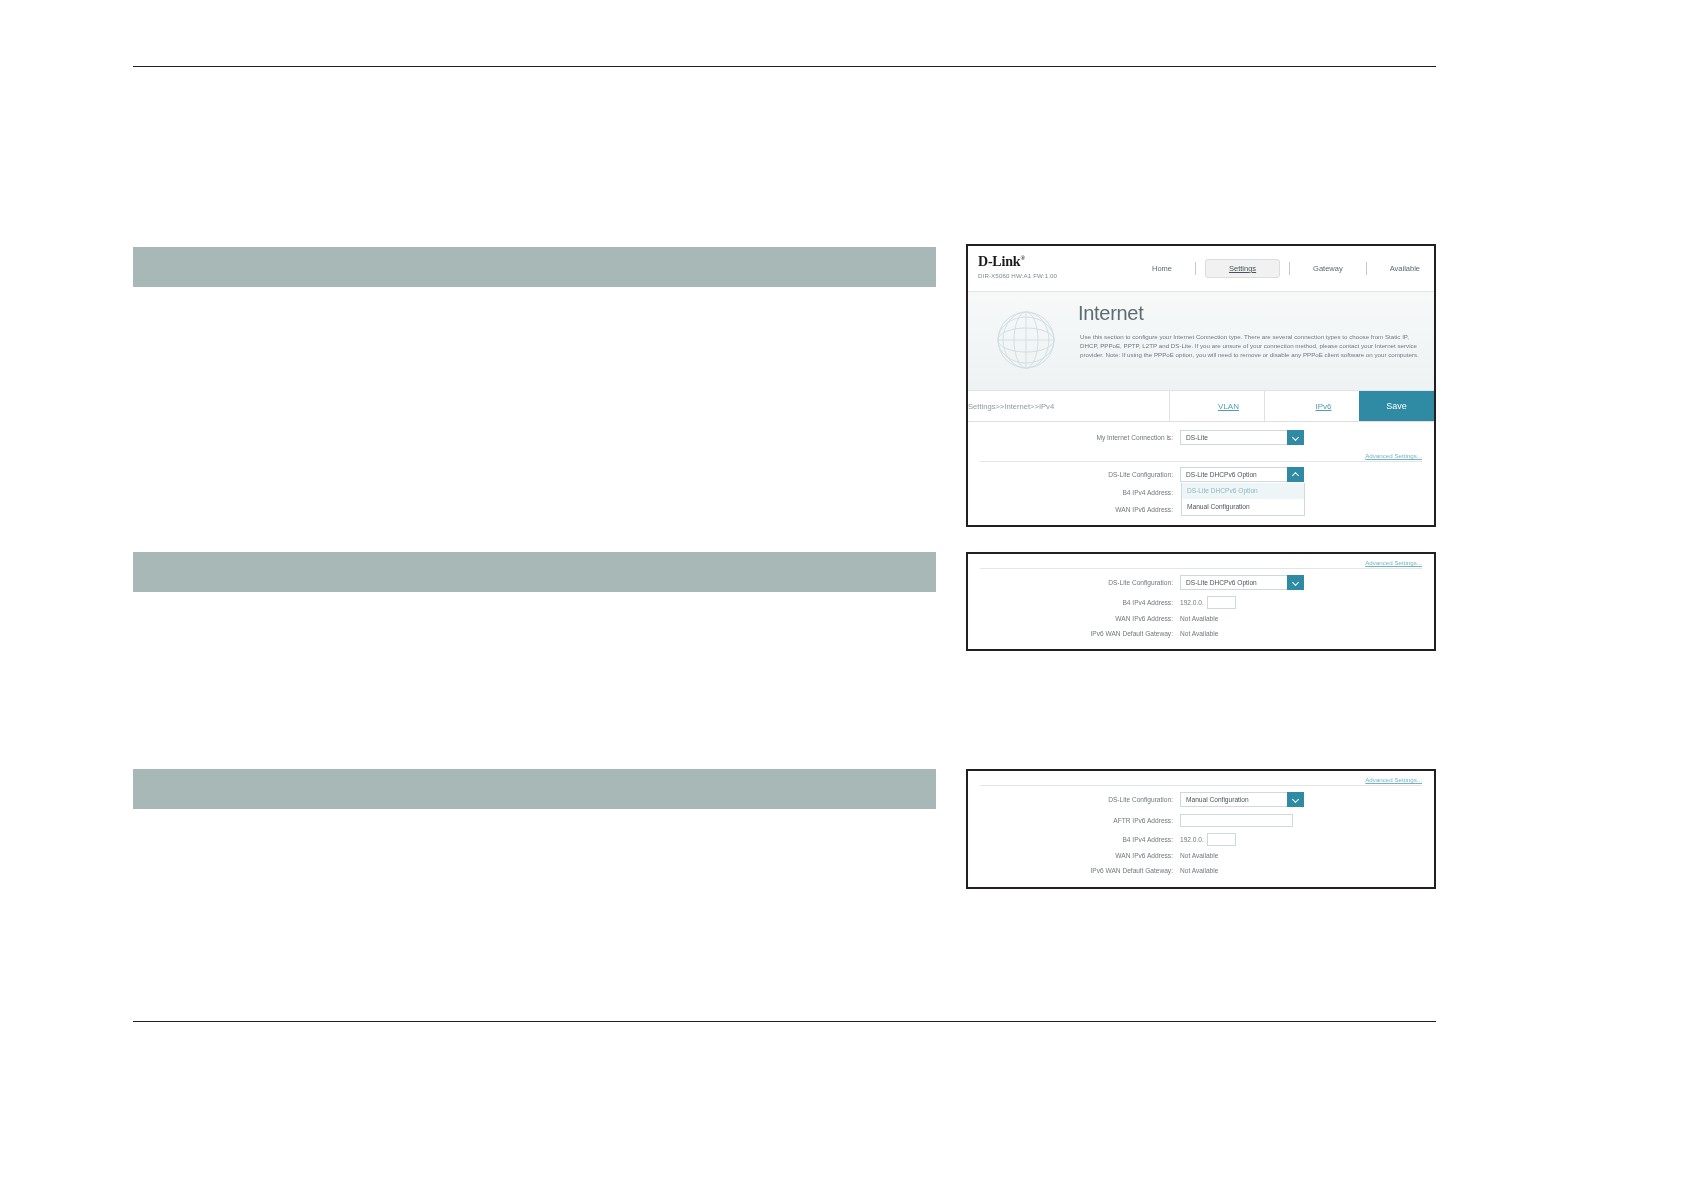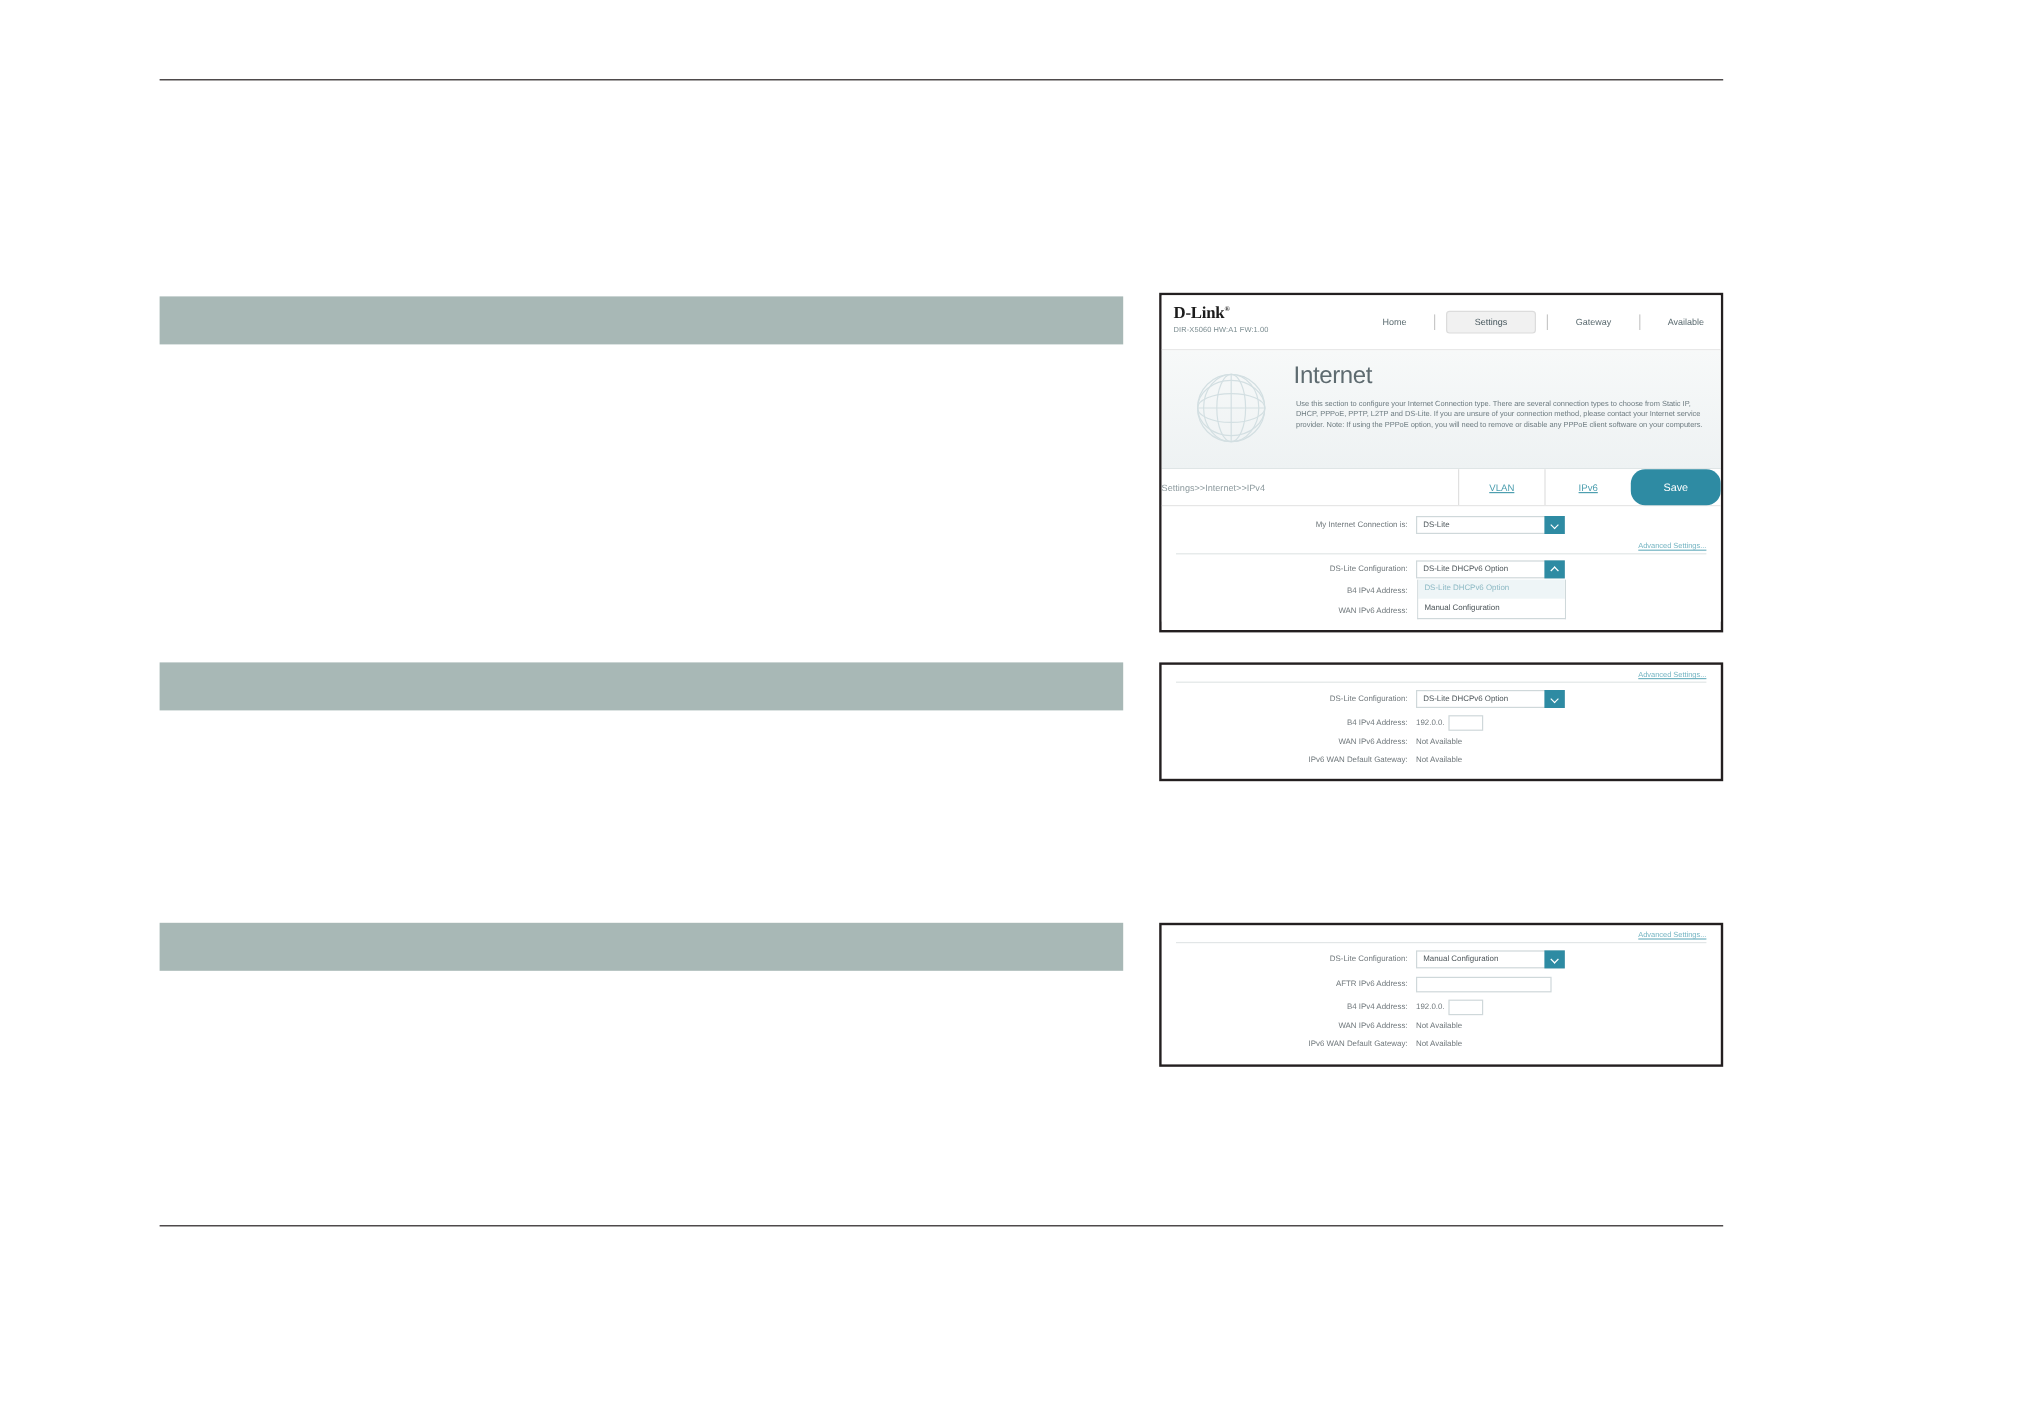--- a/index.html
+++ b/index.html
@@ -95,20 +95,21 @@
     color: #5b6b70;
     padding: 5px 14px;
     white-space: nowrap;
   }
   .dl-nav-item.active {
     background: #f1f1f1;
     border: 1px solid #dcdcdc;
     border-radius: 3px;
     color: #44545a;
     padding: 4px 23px;
+    text-decoration: underline;
   }
   .dl-nav-sep {
     width: 1px;
     height: 13px;
     background: #c8c8c8;
     margin: 0 9px;
   }
 
   
   .dl-hero {
@@ -162,30 +163,30 @@
   }
   .crumb-tab {
     width: 71px;
     display: flex;
     align-items: center;
     justify-content: center;
     border-left: 1px solid #e0e0e0;
     font-size: 8px;
     color: #4e9fb0;
     text-decoration: underline;
+    padding-left: 23px;
   }
   .crumb-save {
     width: 75px;
     display: flex;
     align-items: center;
     justify-content: center;
     background: #2e8ba3;
     color: #ffffff;
     font-size: 9px;
-    border-radius: 12px;
   }
 
   
   .dl-body { position: relative; background: #ffffff; }
   .form-row {
     display: flex;
     align-items: center;
     height: 23px;
     padding-right: 12px;
   }

